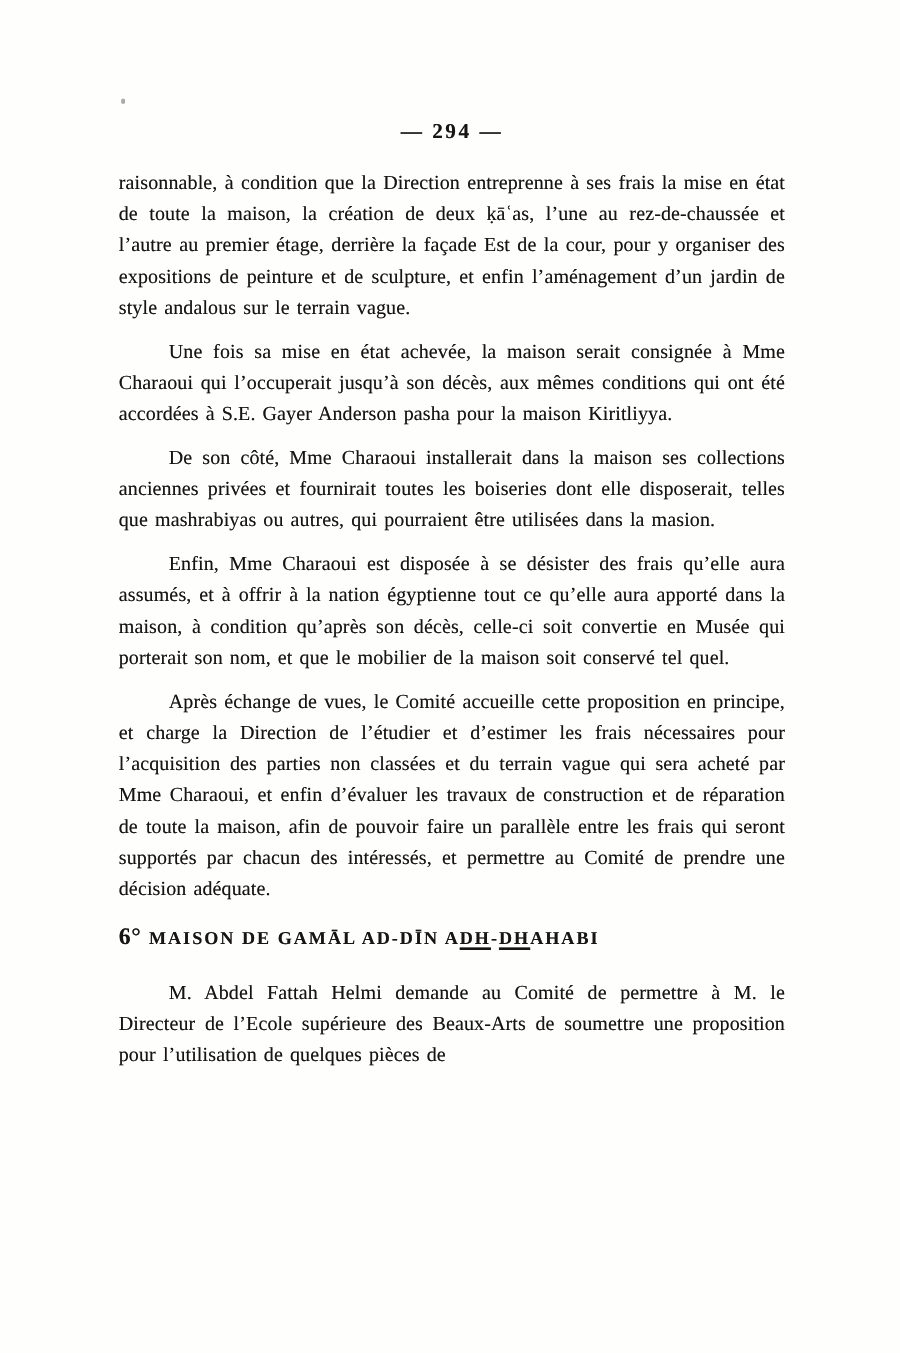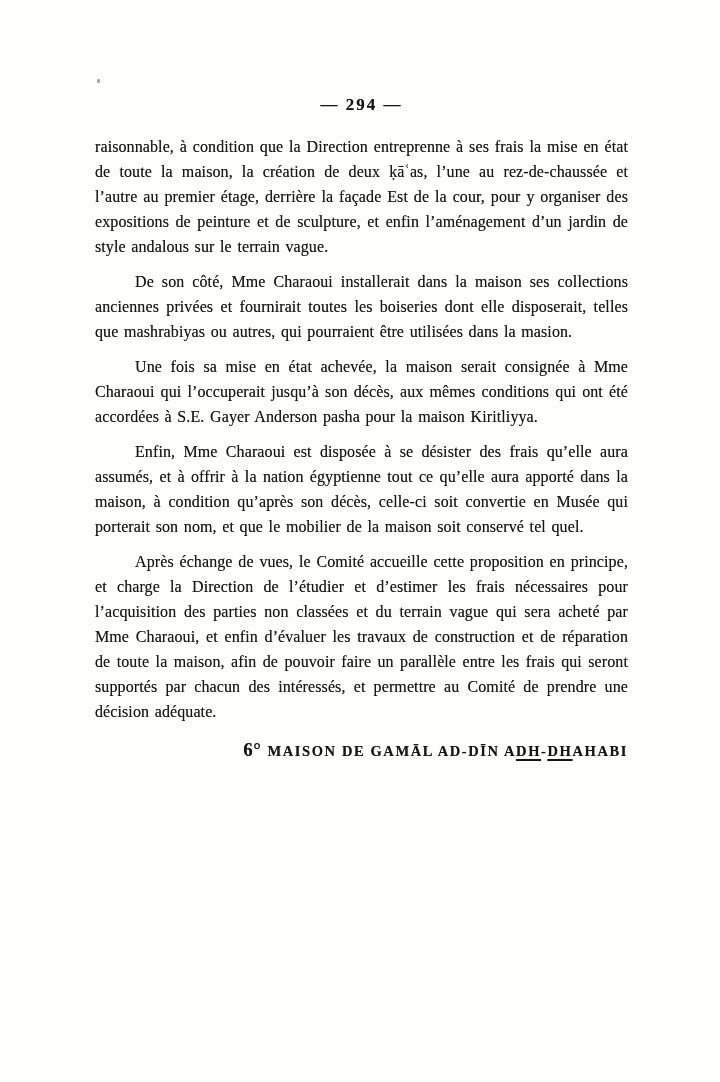--- a/index.html
+++ b/index.html
@@ -44,21 +44,21 @@
     text-indent: 40px;
     letter-spacing: 0.1px;
     word-spacing: 1.5px;
     text-shadow: 0 0 0.5px rgba(20,18,16,0.55);
   }
   .body-text p.continuation {
     text-indent: 0;
   }
   .section-heading {
     margin: 15px 0 21px 0;
-    text-align: right;
+    text-align: left;
     font-size: 14.5px;
     font-weight: bold;
     letter-spacing: 1.6px;
     white-space: nowrap;
     text-shadow: 0 0 0.5px rgba(20,18,16,0.55);
   }
   .section-heading .heading-number {
     font-size: 19px;
     letter-spacing: 0.5px;
     margin-right: 6px;
@@ -75,28 +75,29 @@
 <div class="page">
 
   <div class="scan-speck"></div>
 
   <div class="page-number">— 294 —</div>
 
   <div class="body-text">
 
     <p class="continuation">raisonnable, à condition que la Direction entreprenne à ses frais la mise en état de toute la maison, la création de deux ḳāʿas, l’une au rez-de-chaussée et l’autre au premier étage, derrière la façade Est de la cour, pour y organiser des expositions de peinture et de sculpture, et enfin l’aménagement d’un jardin de style andalous sur le terrain vague.</p>
 
+    <p>Une fois sa mise en état achevée, la maison serait consignée à Mme Charaoui qui l’occuperait jusqu’à son décès, aux mêmes conditions qui ont été accordées à S.E. Gayer Anderson pasha pour la maison Kiritliyya.</p>
+
     <p>De son côté, Mme Charaoui installerait dans la maison ses collections anciennes privées et fournirait toutes les boiseries dont elle disposerait, telles que mashrabiyas ou autres, qui pourraient être utilisées dans la masion.</p>
-
-    <p>Une fois sa mise en état achevée, la maison serait consignée à Mme Charaoui qui l’occuperait jusqu’à son décès, aux mêmes conditions qui ont été accordées à S.E. Gayer Anderson pasha pour la maison Kiritliyya.</p>
 
     <p>Enfin, Mme Charaoui est disposée à se désister des frais qu’elle aura assumés, et à offrir à la nation égyptienne tout ce qu’elle aura apporté dans la maison, à condition qu’après son décès, celle-ci soit convertie en Musée qui porterait son nom, et que le mobilier de la maison soit conservé tel quel.</p>
 
     <p>Après échange de vues, le Comité accueille cette proposition en principe, et charge la Direction de l’étudier et d’estimer les frais nécessaires pour l’acquisition des parties non classées et du terrain vague qui sera acheté par Mme Charaoui, et enfin d’évaluer les travaux de construction et de réparation de toute la maison, afin de pouvoir faire un parallèle entre les frais qui seront supportés par chacun des intéressés, et permettre au Comité de prendre une décision adéquate.</p>
 
     <div class="section-heading">
       <span class="heading-number">6°</span><span>MAISON DE GAMĀL AD-DĪN A</span><span class="u">DH</span><span>-</span><span class="u">DH</span><span>AHABI</span>
     </div>
 
+    <p>M. Abdel Fattah Helmi demande au Comité de permettre à M. le Directeur de l’Ecole supérieure des Beaux-Arts de soumettre une proposition pour l’utilisation de quelques pièces de</p>
 
   </div>
 
 </div>
 
 </body></html>

